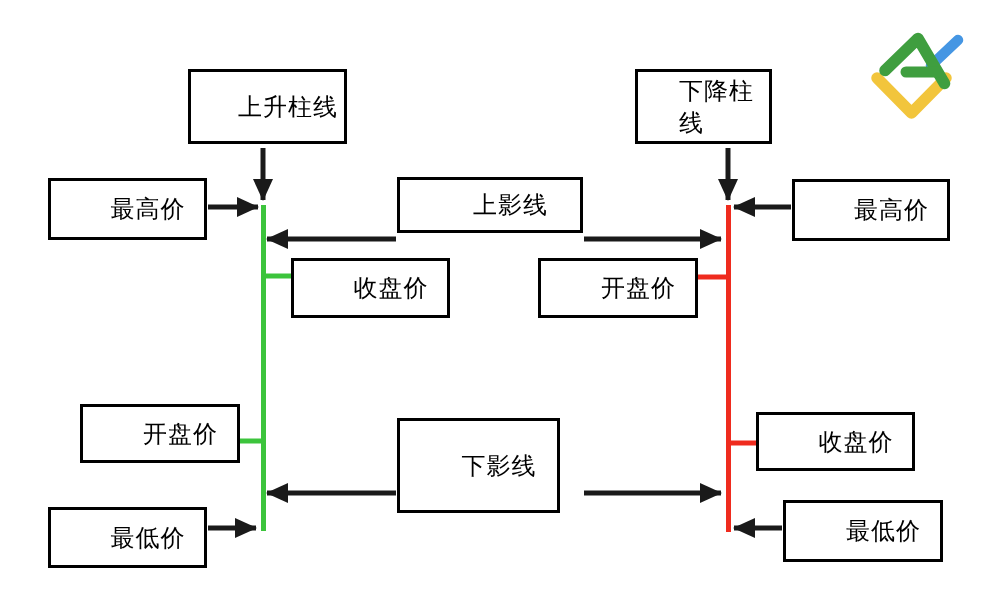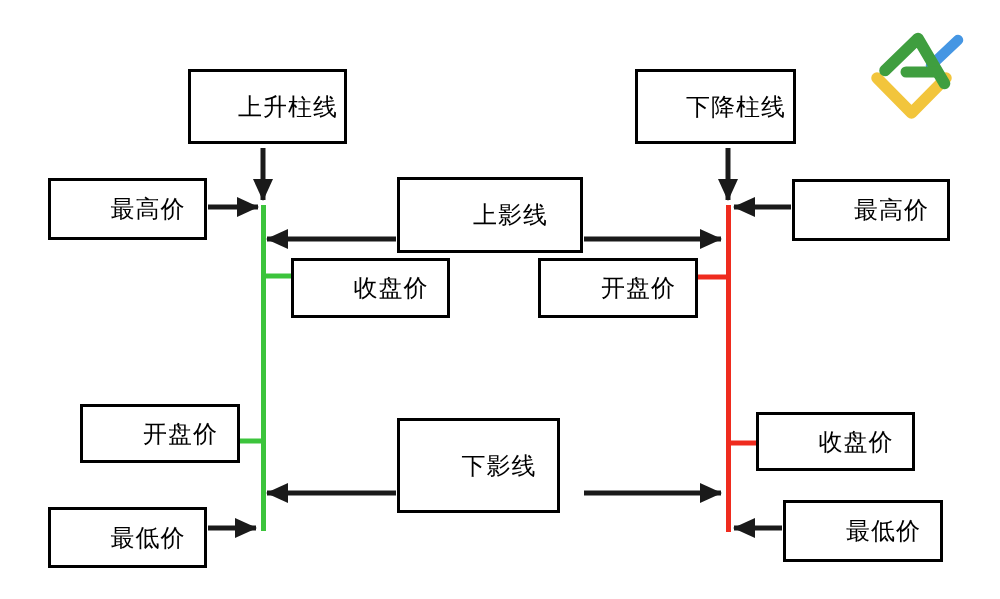--- a/index.html
+++ b/index.html
@@ -66,27 +66,27 @@
       <line x1="584" y1="239" x2="721" y2="239" marker-end="url(#ah)"></line>
       <line x1="396" y1="493" x2="267" y2="493" marker-end="url(#ah)"></line>
       <line x1="584" y1="493" x2="721" y2="493" marker-end="url(#ah)"></line>
       <line x1="208" y1="528" x2="256" y2="528" marker-end="url(#ah)"></line>
       <line x1="782" y1="528" x2="734" y2="528" marker-end="url(#ah)"></line>
     </g>
   </svg>
 
   <div class="lbox" style="left:188px;top:69px;width:159px;height:75px">上升柱线</div>
 
-  <div class="lbox" style="left:635px;top:69px;width:161px;height:75px">下降柱线</div>
+  <div class="lbox" style="left:635px;top:69px;width:137px;height:75px">下降柱线</div>
 
   <div class="lbox" style="left:48px;top:178px;width:159px;height:62px">最高价</div>
 
   <div class="lbox" style="left:792px;top:179px;width:158px;height:62px">最高价</div>
 
-  <div class="lbox" style="left:397px;top:177px;width:186px;height:76px">上影线</div>
+  <div class="lbox" style="left:397px;top:177px;width:186px;height:56px">上影线</div>
 
   <div class="lbox" style="left:291px;top:258px;width:159px;height:60px">收盘价</div>
 
   <div class="lbox" style="left:538px;top:258px;width:160px;height:60px">开盘价</div>
 
   <div class="lbox" style="left:80px;top:404px;width:160px;height:59px">开盘价</div>
 
   <div class="lbox" style="left:397px;top:418px;width:163px;height:95px">下影线</div>
 
   <div class="lbox" style="left:756px;top:412px;width:159px;height:59px">收盘价</div>

